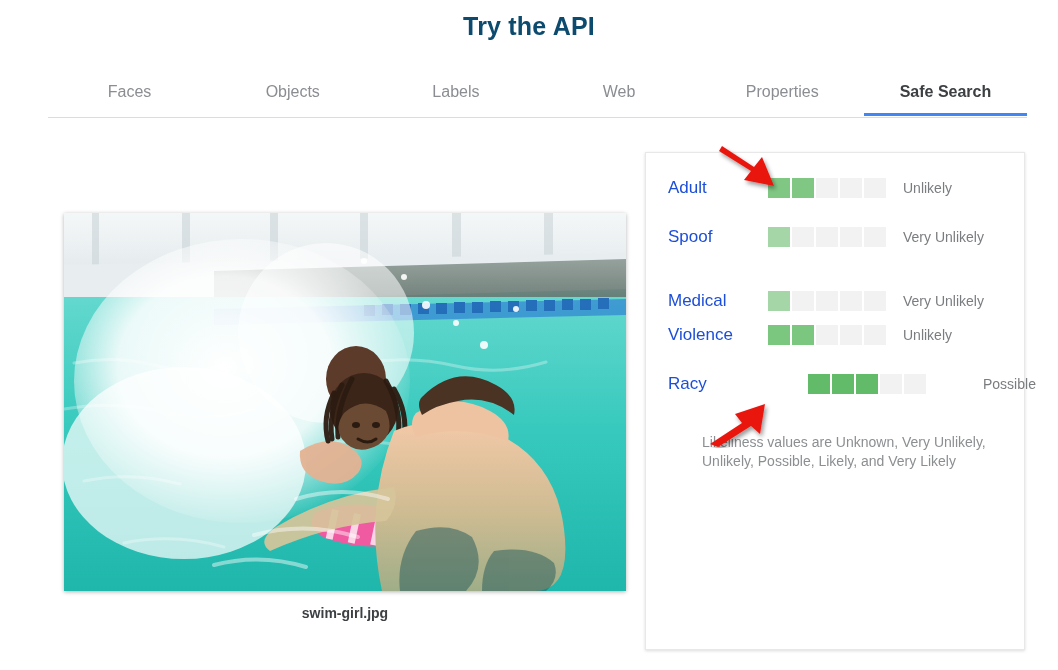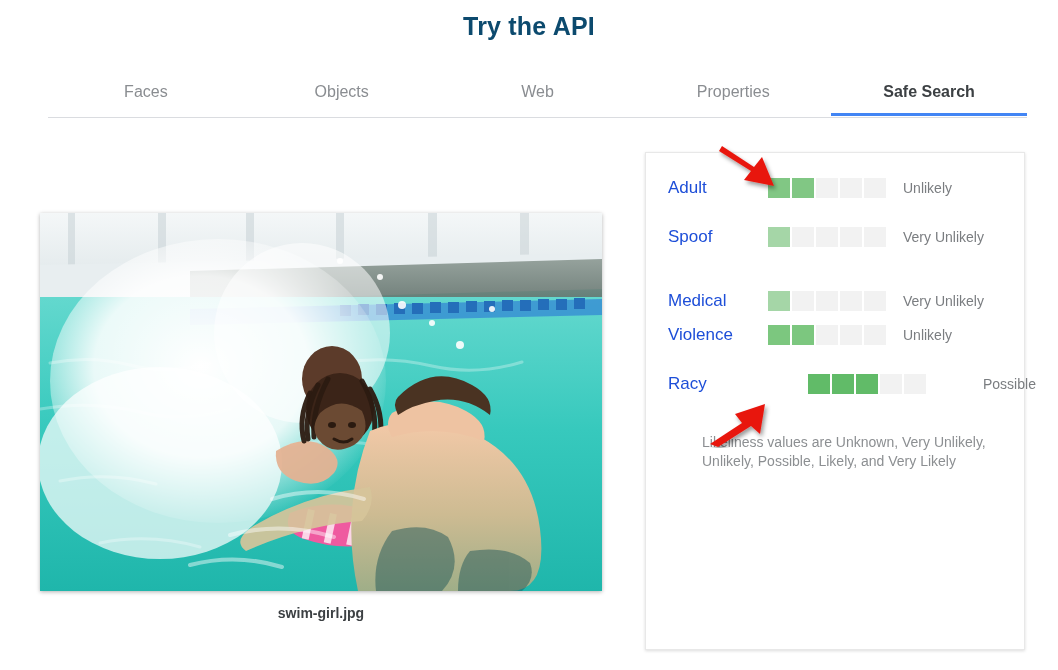--- a/index.html
+++ b/index.html
@@ -61,21 +61,21 @@
     left: 0;
     right: 0;
     bottom: -1px;
     height: 3px;
     background: #4285f4;
   }
 
   
   .image-panel {
     position: absolute;
-    left: 40px;
+    left: 64px;
     top: 213px;
     width: 562px;
   }
   .photo {
     width: 562px;
     height: 378px;
     position: relative;
     overflow: hidden;
     box-shadow: 0 1px 4px rgba(0,0,0,0.30);
     background: #2fc6b7;
@@ -150,20 +150,21 @@
   .pool-svg { display: block; }
 </style>
 </head>
 <body>
 
 <div class="page-title">Try the API</div>
 
 <div class="tabs">
   <div class="tab"><span>Faces</span></div>
   <div class="tab"><span>Objects</span></div>
+  <div class="tab"><span>Labels</span></div>
   <div class="tab"><span>Web</span></div>
   <div class="tab"><span>Properties</span></div>
   <div class="tab active"><span>Safe Search</span></div>
 </div>
 
 <div class="image-panel">
   <div class="photo">
     <svg class="pool-svg" width="562" height="378" viewBox="0 0 562 378" preserveAspectRatio="none">
       <defs>
         <linearGradient id="win" x1="0" y1="0" x2="0" y2="1">

